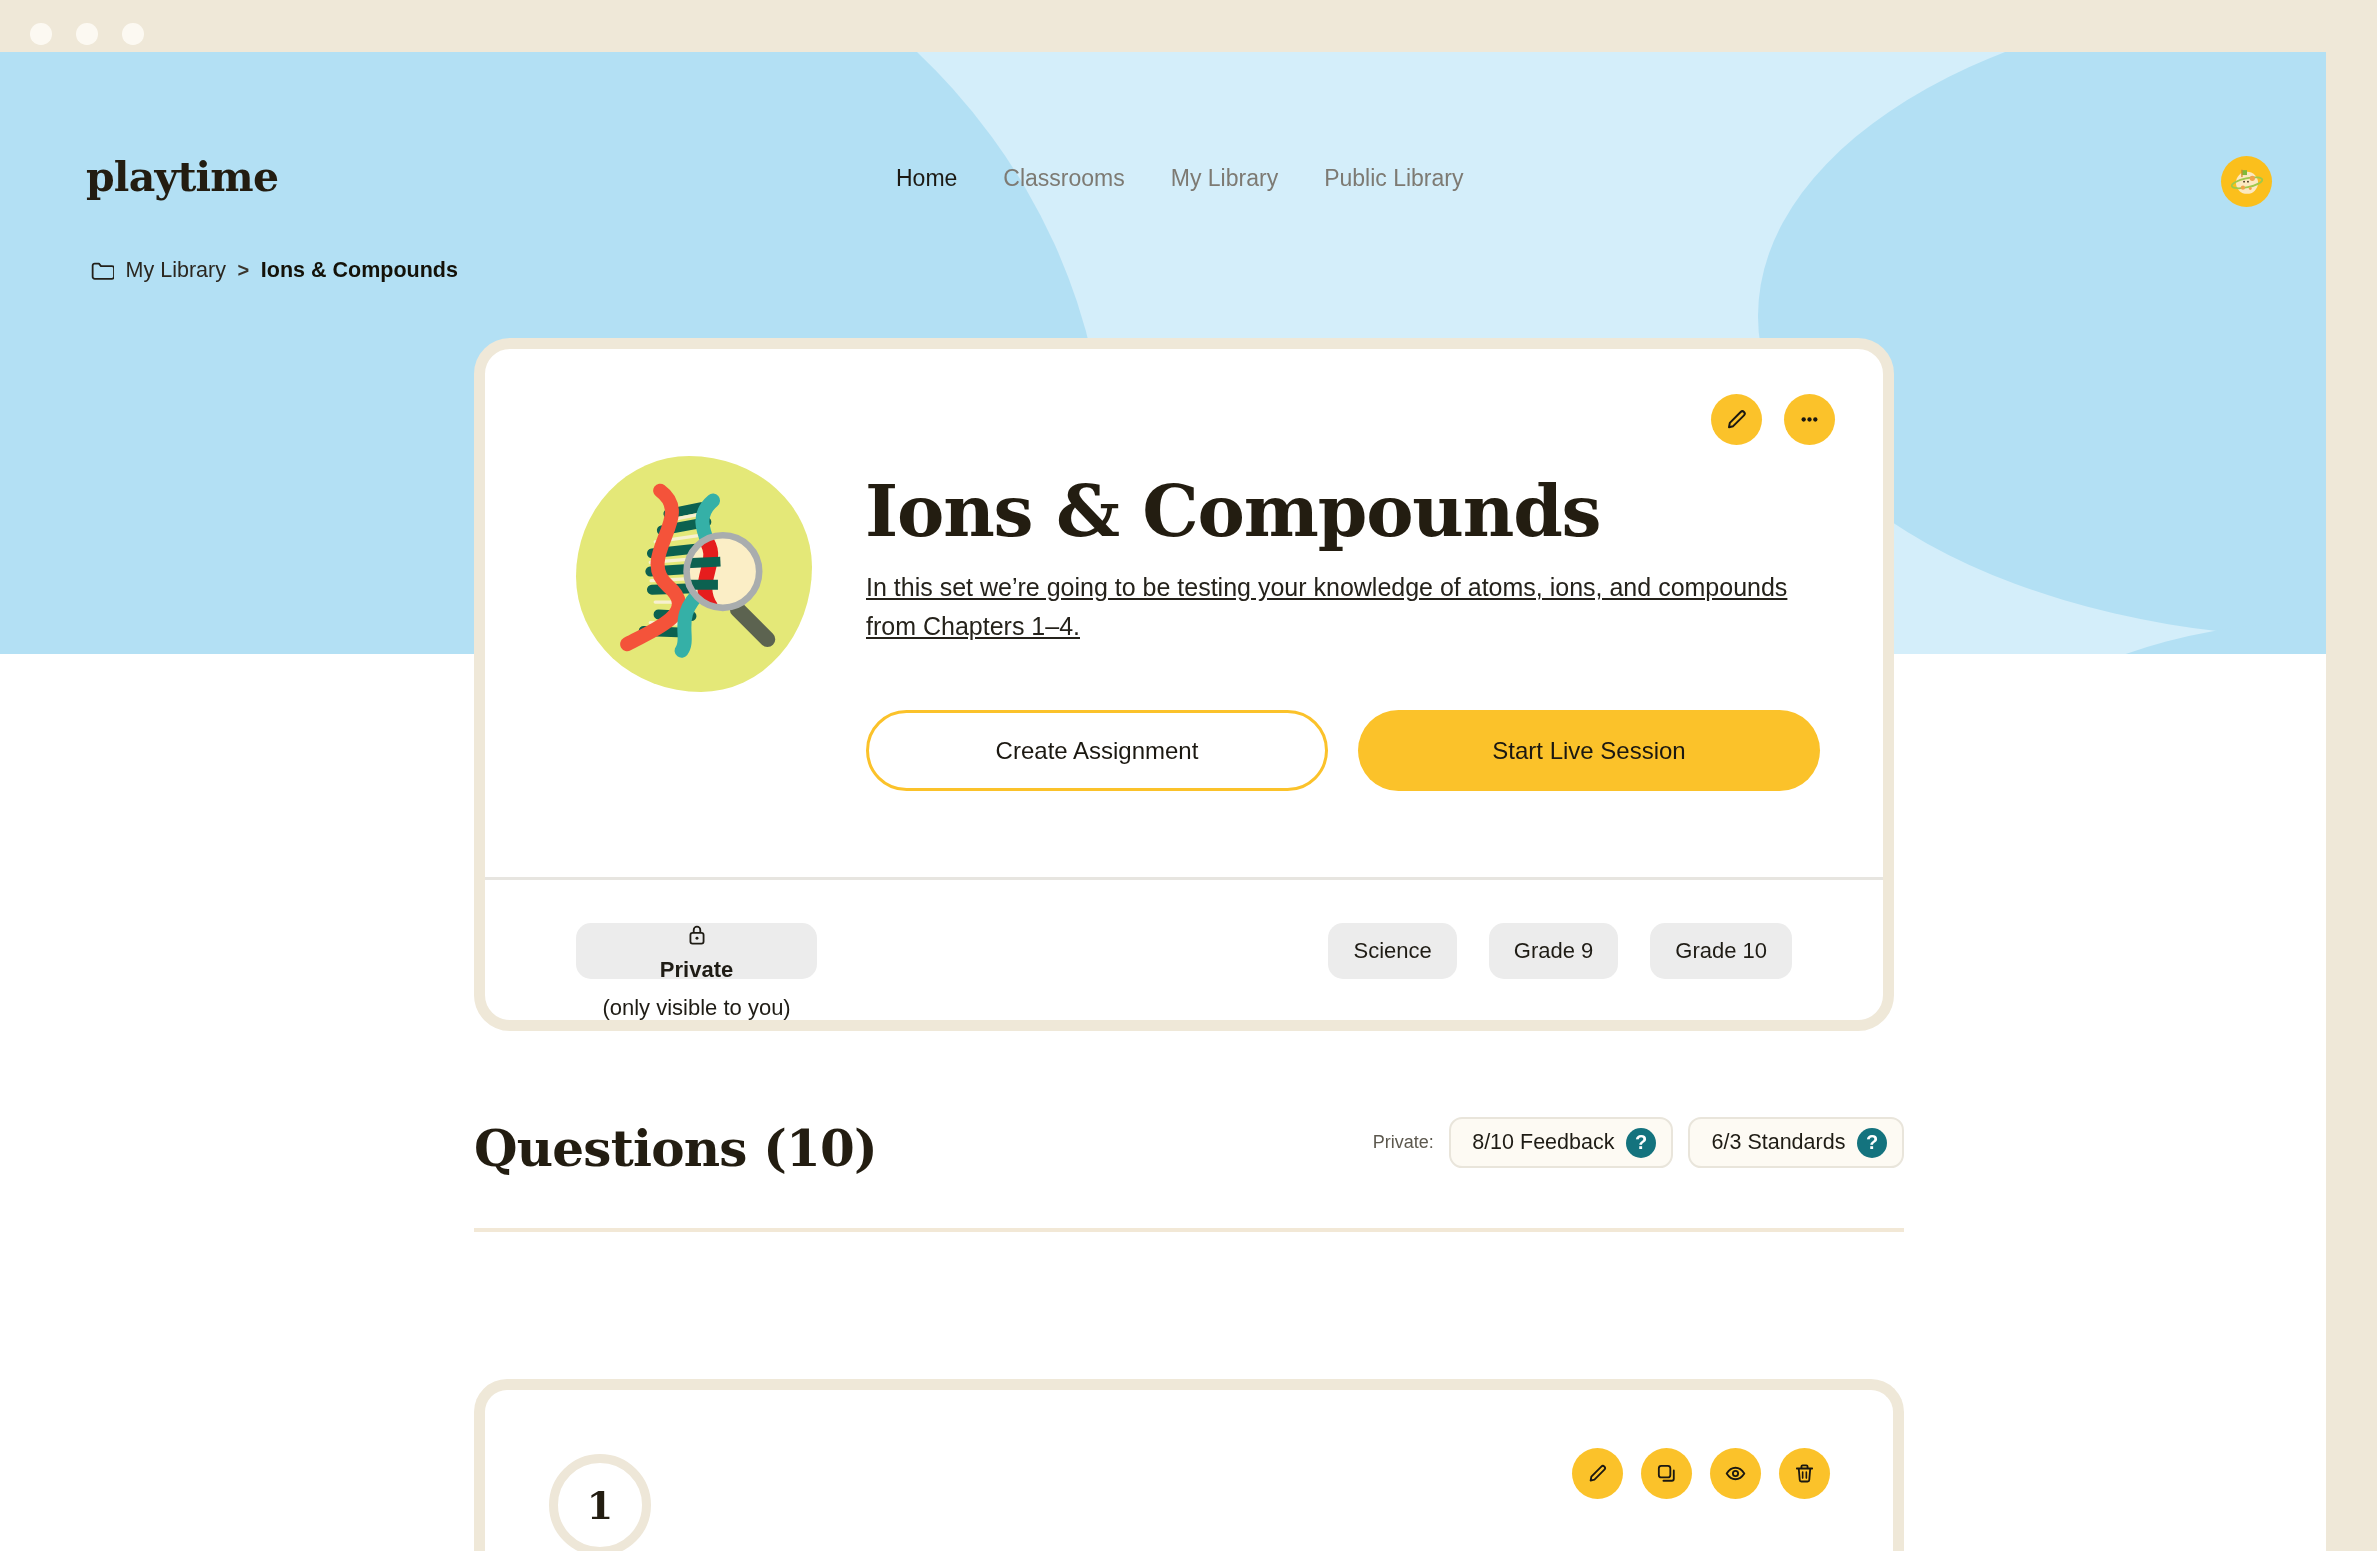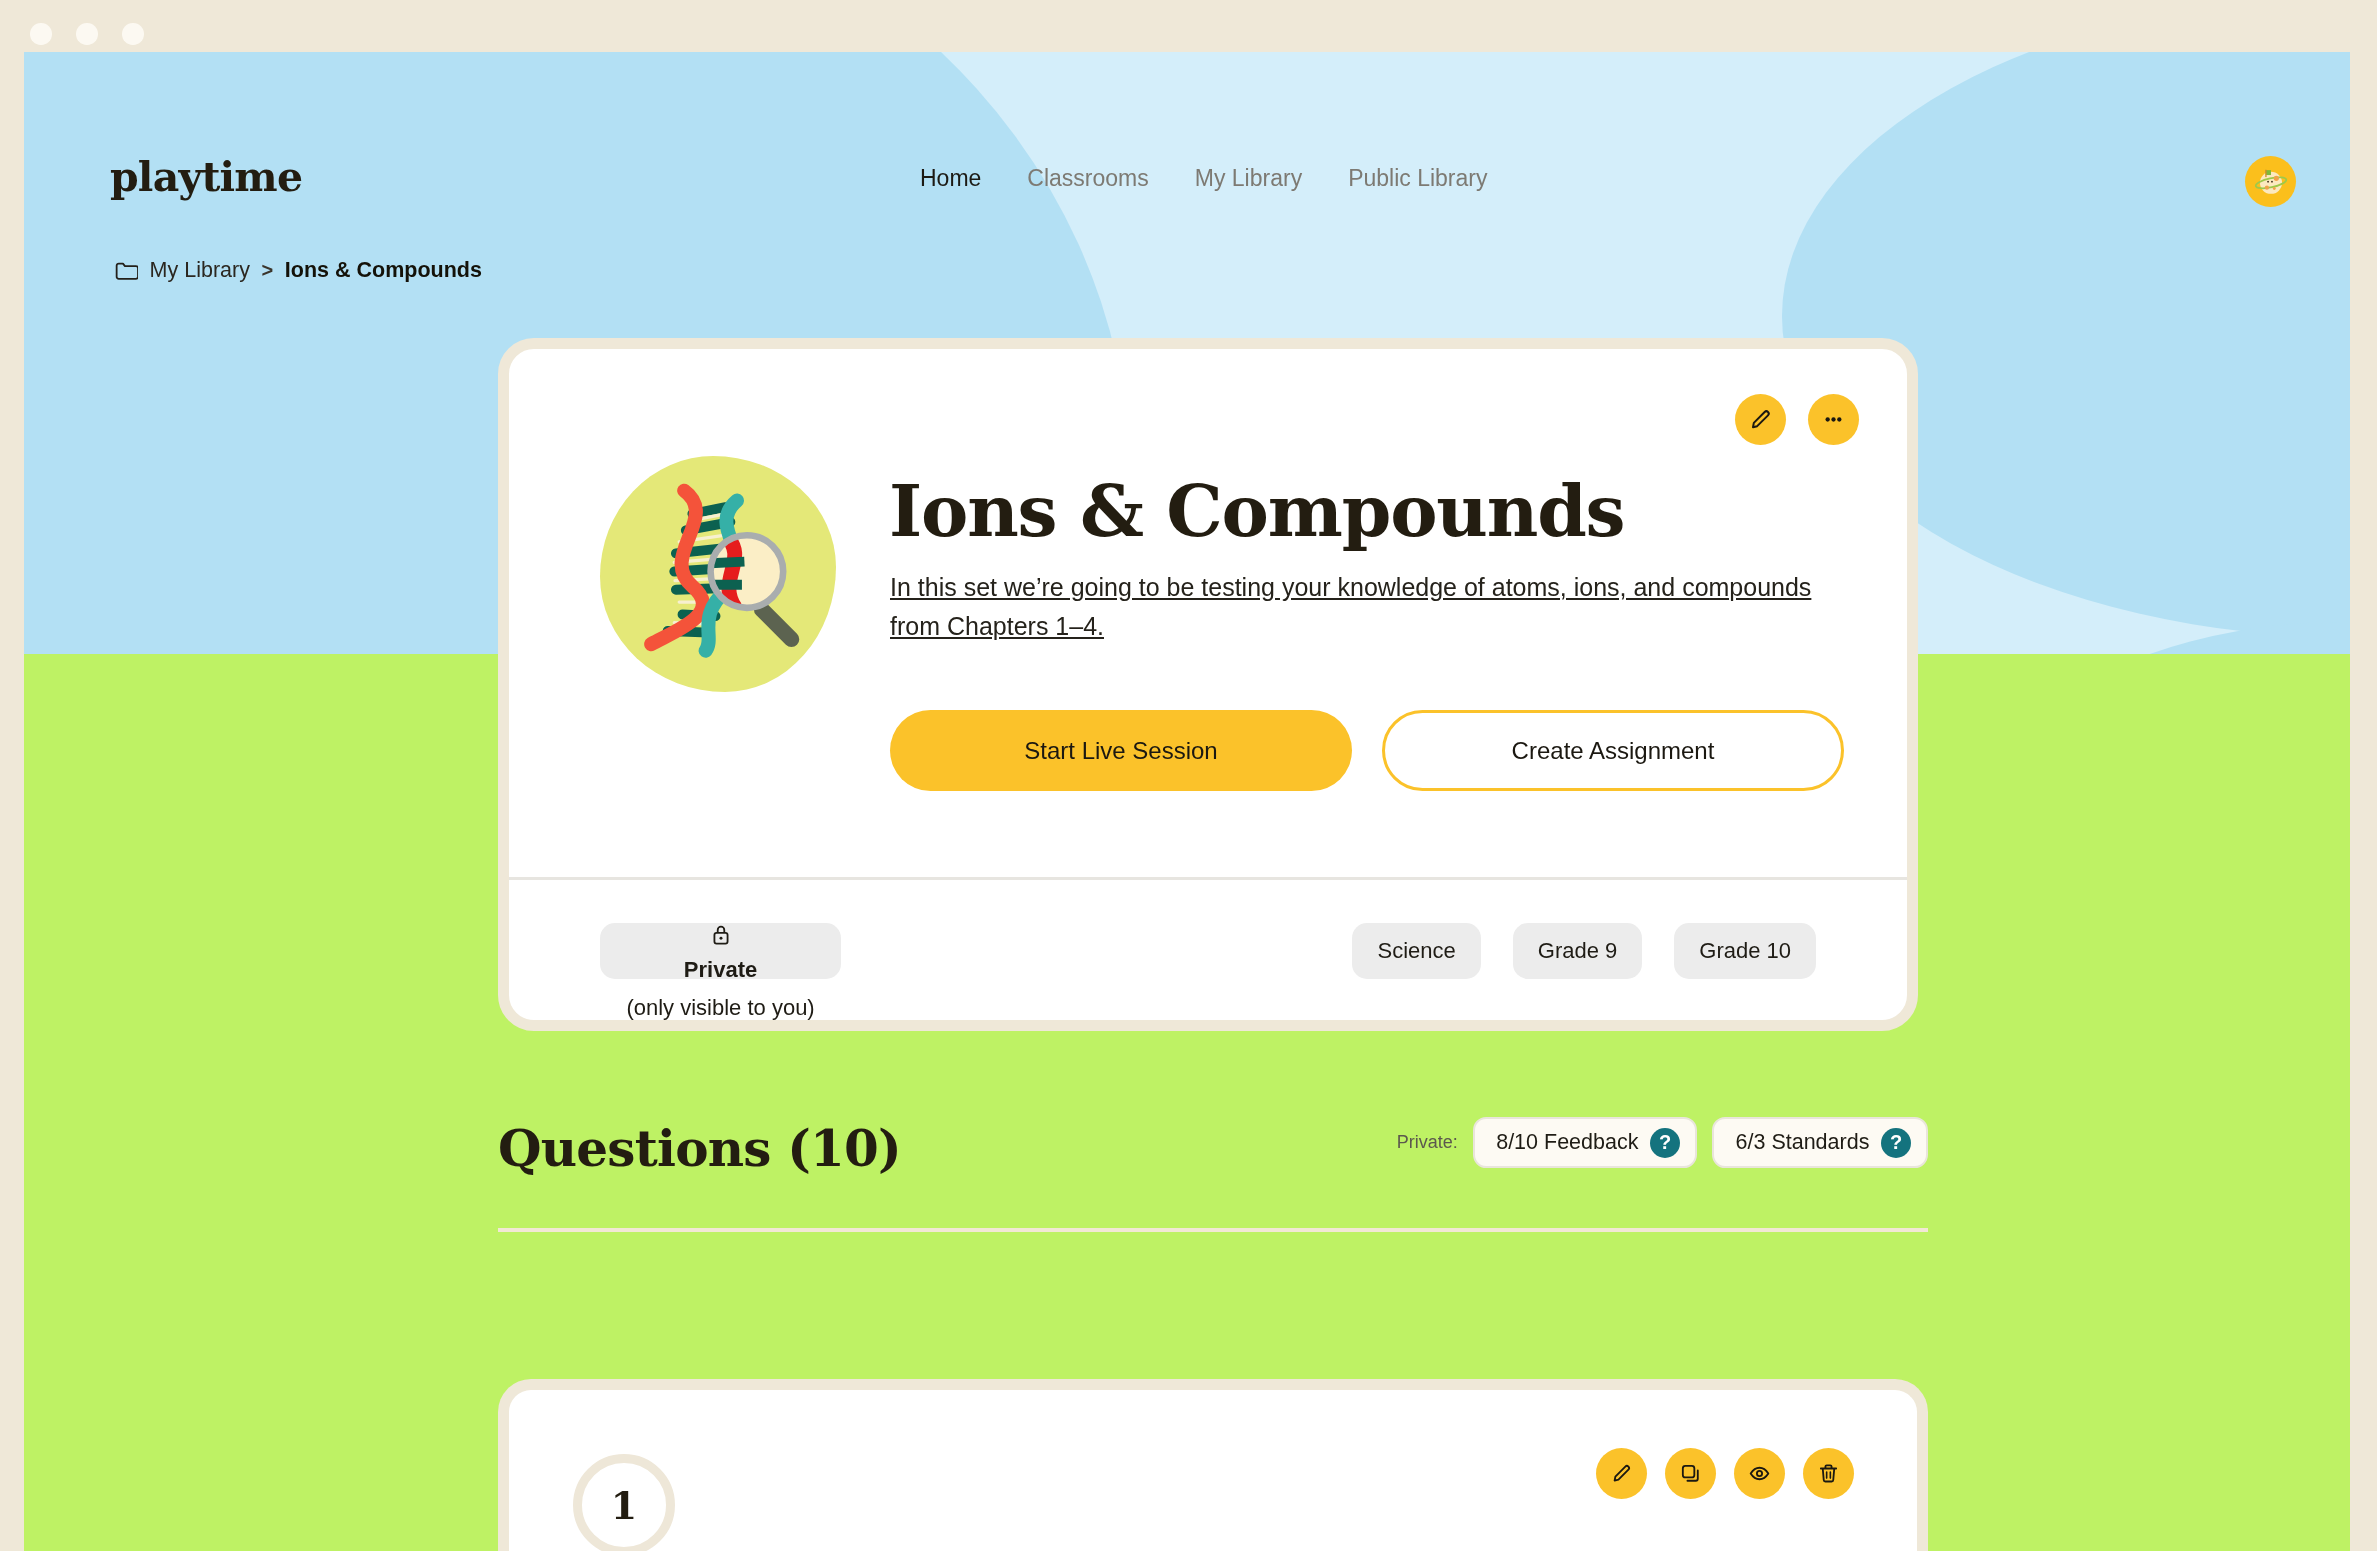--- a/index.html
+++ b/index.html
@@ -20,23 +20,22 @@
     border-radius: 50%; background: #fcf9f2;
   }
   .traffic-dot.d1 { left: 30px; }
   .traffic-dot.d2 { left: 76px; }
   .traffic-dot.d3 { left: 122px; }
 
   
   #page-canvas {
     position: absolute; left: 0; top: 52px;
     width: 2326px; height: 1500px;
-    background: #bef264;
+    background: #ffffff;
     overflow: hidden;
-    margin-left: 24px;
   }
 
   
   #hero-band {
     position: absolute; left: 0; top: 0; width: 2326px; height: 602px;
     background: #d4eefa;
     overflow: hidden;
   }
   .blob {
     position: absolute; border-radius: 50%;
@@ -348,22 +347,22 @@
             </g>
             <circle cx="178" cy="140" r="44" fill="none" stroke="#a9adae" stroke-width="8"></circle>
           </g>
         </svg>
       </div>
 
       <h1 id="set-title">Ions &amp; Compounds</h1>
       <p id="set-description">In this set we’re going to be testing your knowledge of atoms, ions, and compounds from Chapters 1–4.</p>
 
       <div id="set-actions">
+        <button class="pill-btn" id="create-assignment-btn">Create Assignment</button>
         <button class="pill-btn" id="start-live-session-btn">Start Live Session</button>
-        <button class="pill-btn" id="create-assignment-btn">Create Assignment</button>
       </div>
     </div>
 
     <div id="set-card-divider"></div>
 
     <div id="set-card-footer">
       <div id="privacy-badge">
         <span>
           <svg width="20" height="23" viewBox="0 0 24 28">
             <rect x="4" y="12" width="16" height="13" rx="2.6" fill="none" stroke="#1f1c15" stroke-width="2.2"></rect>

